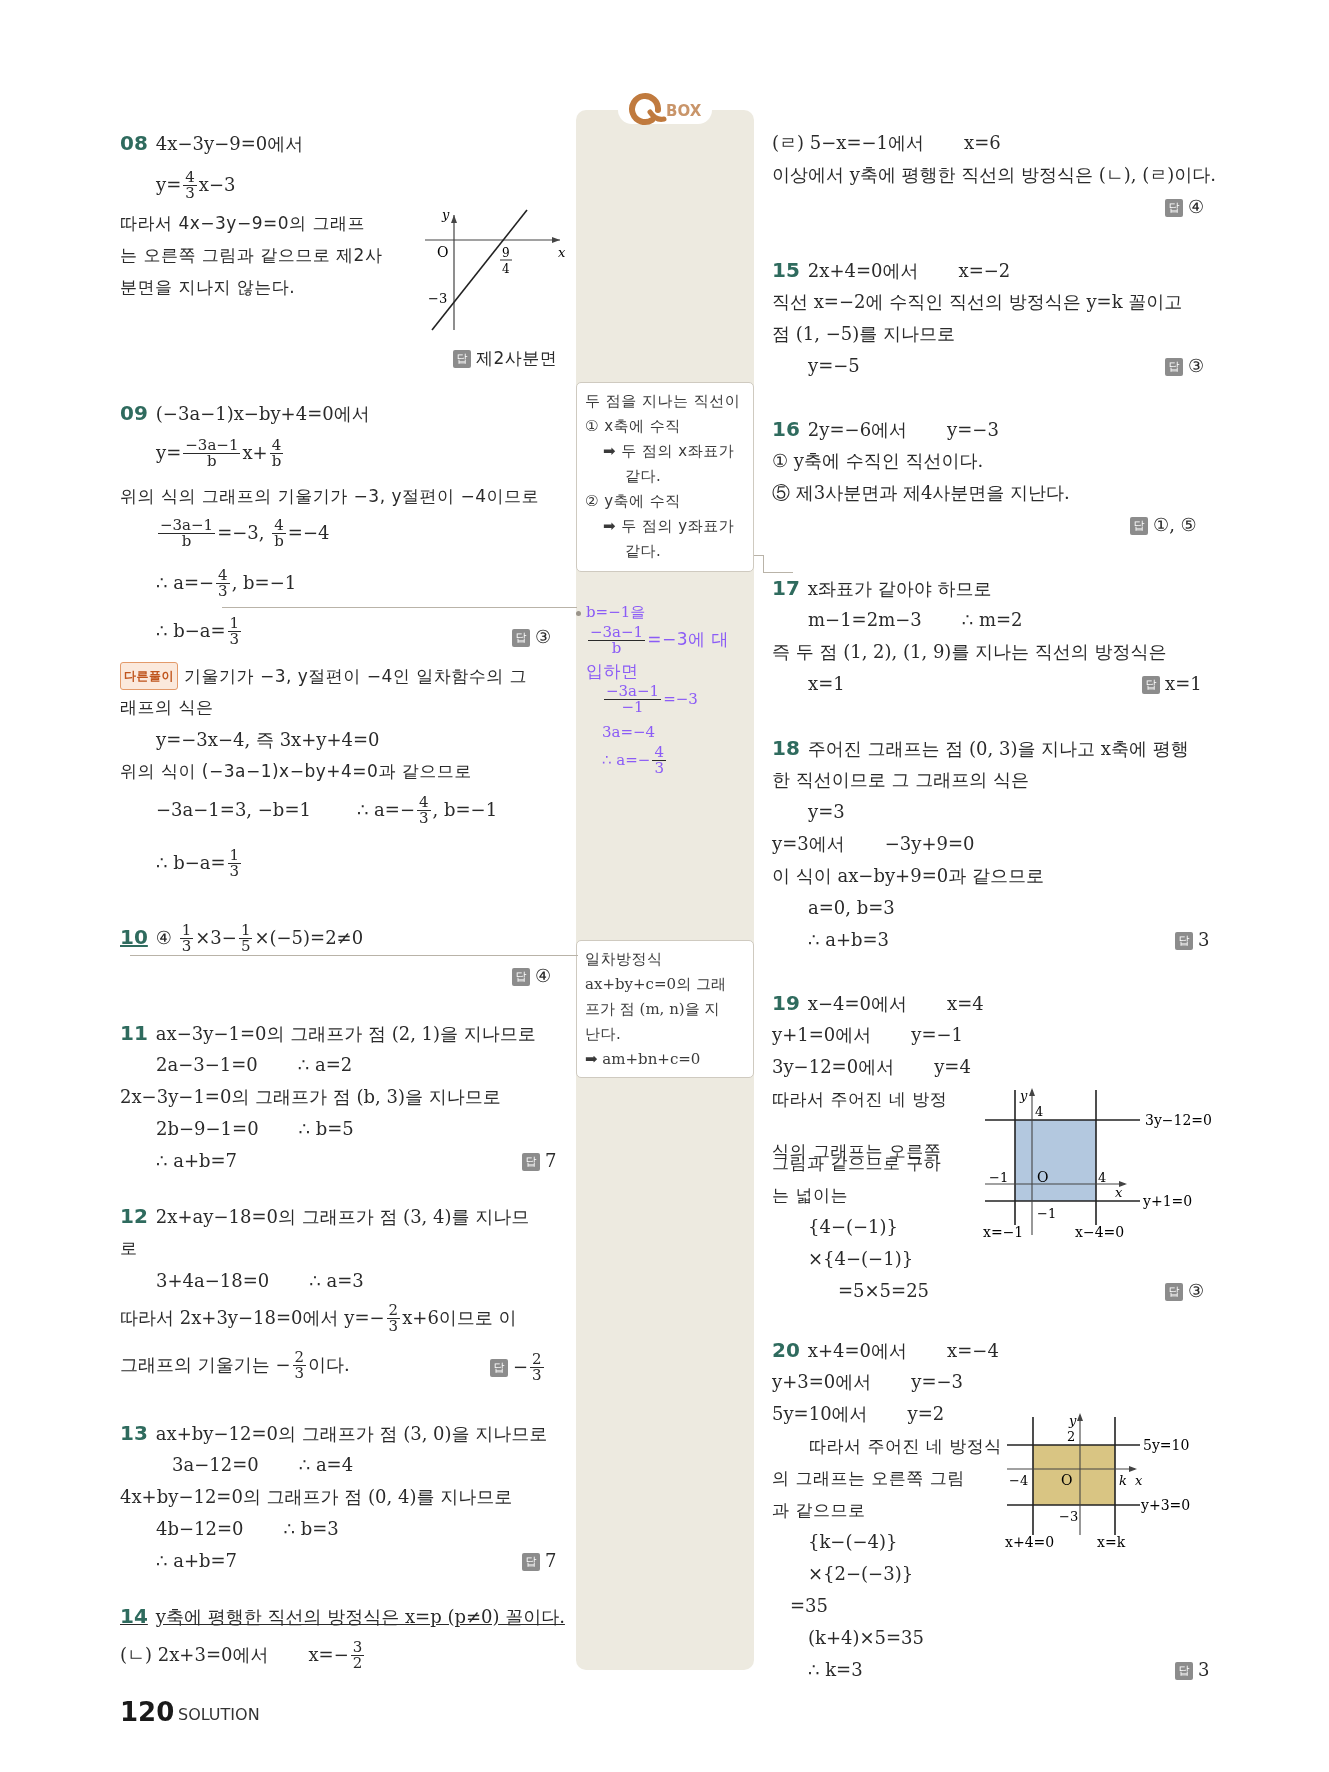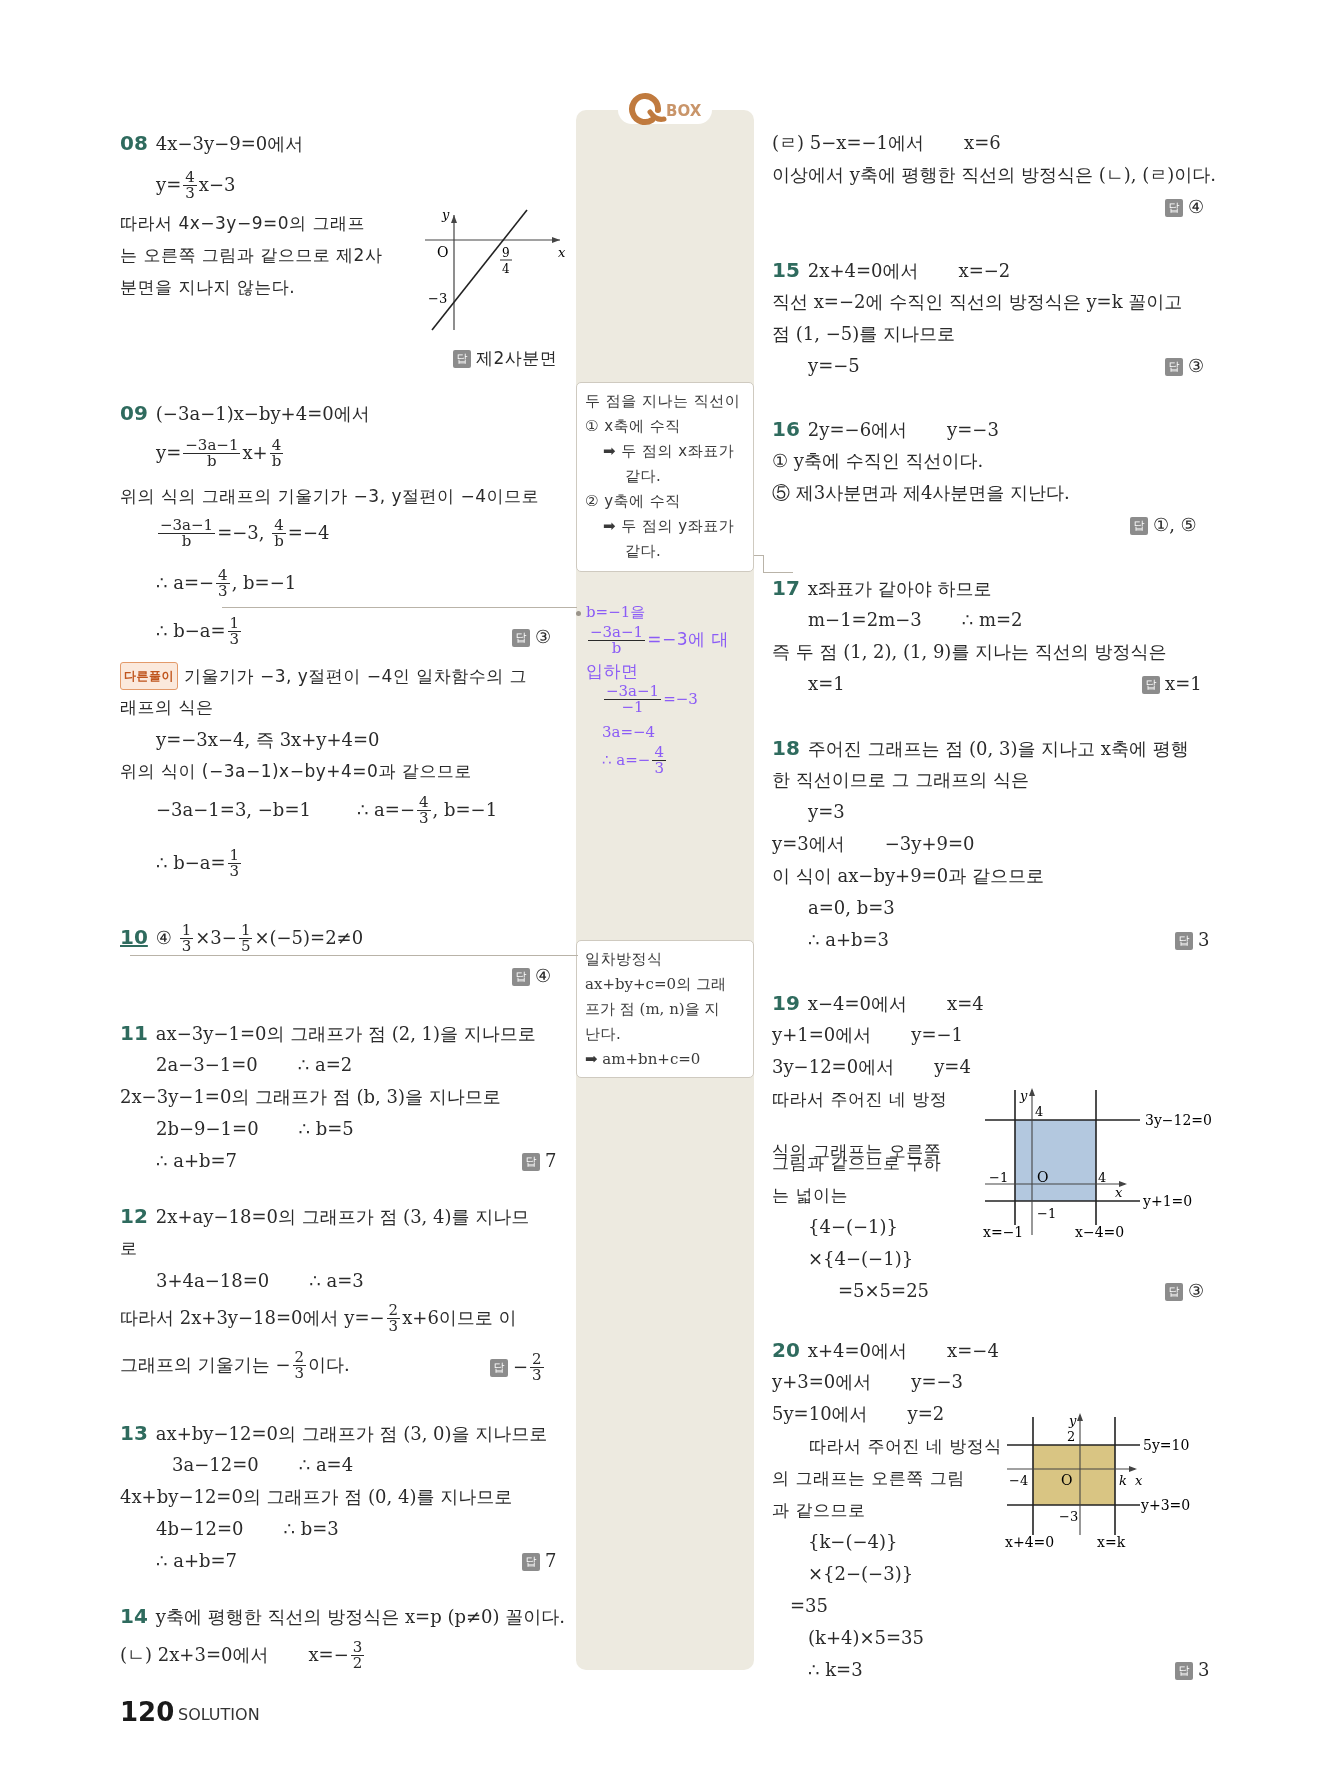--- a/index.html
+++ b/index.html
@@ -129,21 +129,21 @@
 <div class="line" style="left:120px;top:1350px;height:40px;"><span>그래프의 기울기는 −</span><span class="frac"><span class="num">2</span><span class="den">3</span></span><span>이다.</span></div>
 <div class="ans" style="left:490px;top:1352px;height:40px;"><span class="ans-badge">답</span><span>−</span><span class="frac"><span class="num">2</span><span class="den">3</span></span></div>
 
 <div class="line" style="left:120px;top:1420px;"><span class="qnum">13</span><span>ax+by−12=0의 그래프가 점 (3, 0)을 지나므로</span></div>
 <div class="line" style="left:156px;top:1452px;margin-left:16px;"><span>3a−12=0</span><span style="display:inline-block;width:40px;"></span><span>∴ a=4</span></div>
 <div class="line" style="left:120px;top:1484px;">4x+by−12=0의 그래프가 점 (0, 4)를 지나므로</div>
 <div class="line" style="left:156px;top:1516px;"><span>4b−12=0</span><span style="display:inline-block;width:40px;"></span><span>∴ b=3</span></div>
 <div class="line" style="left:156px;top:1548px;">∴ a+b=7</div>
 <div class="ans" style="left:522px;top:1548px;"><span class="ans-badge">답</span><span>7</span></div>
 
-<div class="line" style="left:120px;top:1603px;"><span class="qnum">14</span><span>y축에 평행한 직선의 방정식은 x=p (p≠0) 꼴이다.</span></div>
+<div class="line" style="left:120px;top:1603px;text-decoration:underline;"><span class="qnum">14</span><span>y축에 평행한 직선의 방정식은 x=p (p≠0) 꼴이다.</span></div>
 <div class="line" style="left:120px;top:1640px;height:40px;"><span>(ㄴ) 2x+3=0에서</span><span style="display:inline-block;width:40px;"></span><span>x=−</span><span class="frac"><span class="num">3</span><span class="den">2</span></span></div>
 
 <div class="line" style="left:772px;top:130px;"><span>(ㄹ) 5−x=−1에서</span><span style="display:inline-block;width:40px;"></span><span>x=6</span></div>
 <div class="line" style="left:772px;top:162px;">이상에서 y축에 평행한 직선의 방정식은 (ㄴ), (ㄹ)이다.</div>
 <div class="ans" style="left:1165px;top:194px;"><span class="ans-badge">답</span><span>④</span></div>
 
 <div class="line" style="left:772px;top:257px;"><span class="qnum">15</span><span>2x+4=0에서</span><span style="display:inline-block;width:40px;"></span><span>x=−2</span></div>
 <div class="line" style="left:772px;top:289px;">직선 x=−2에 수직인 직선의 방정식은 y=k 꼴이고</div>
 <div class="line" style="left:772px;top:321px;">점 (1, −5)를 지나므로</div>
 <div class="line" style="left:808px;top:353px;">y=−5</div>

